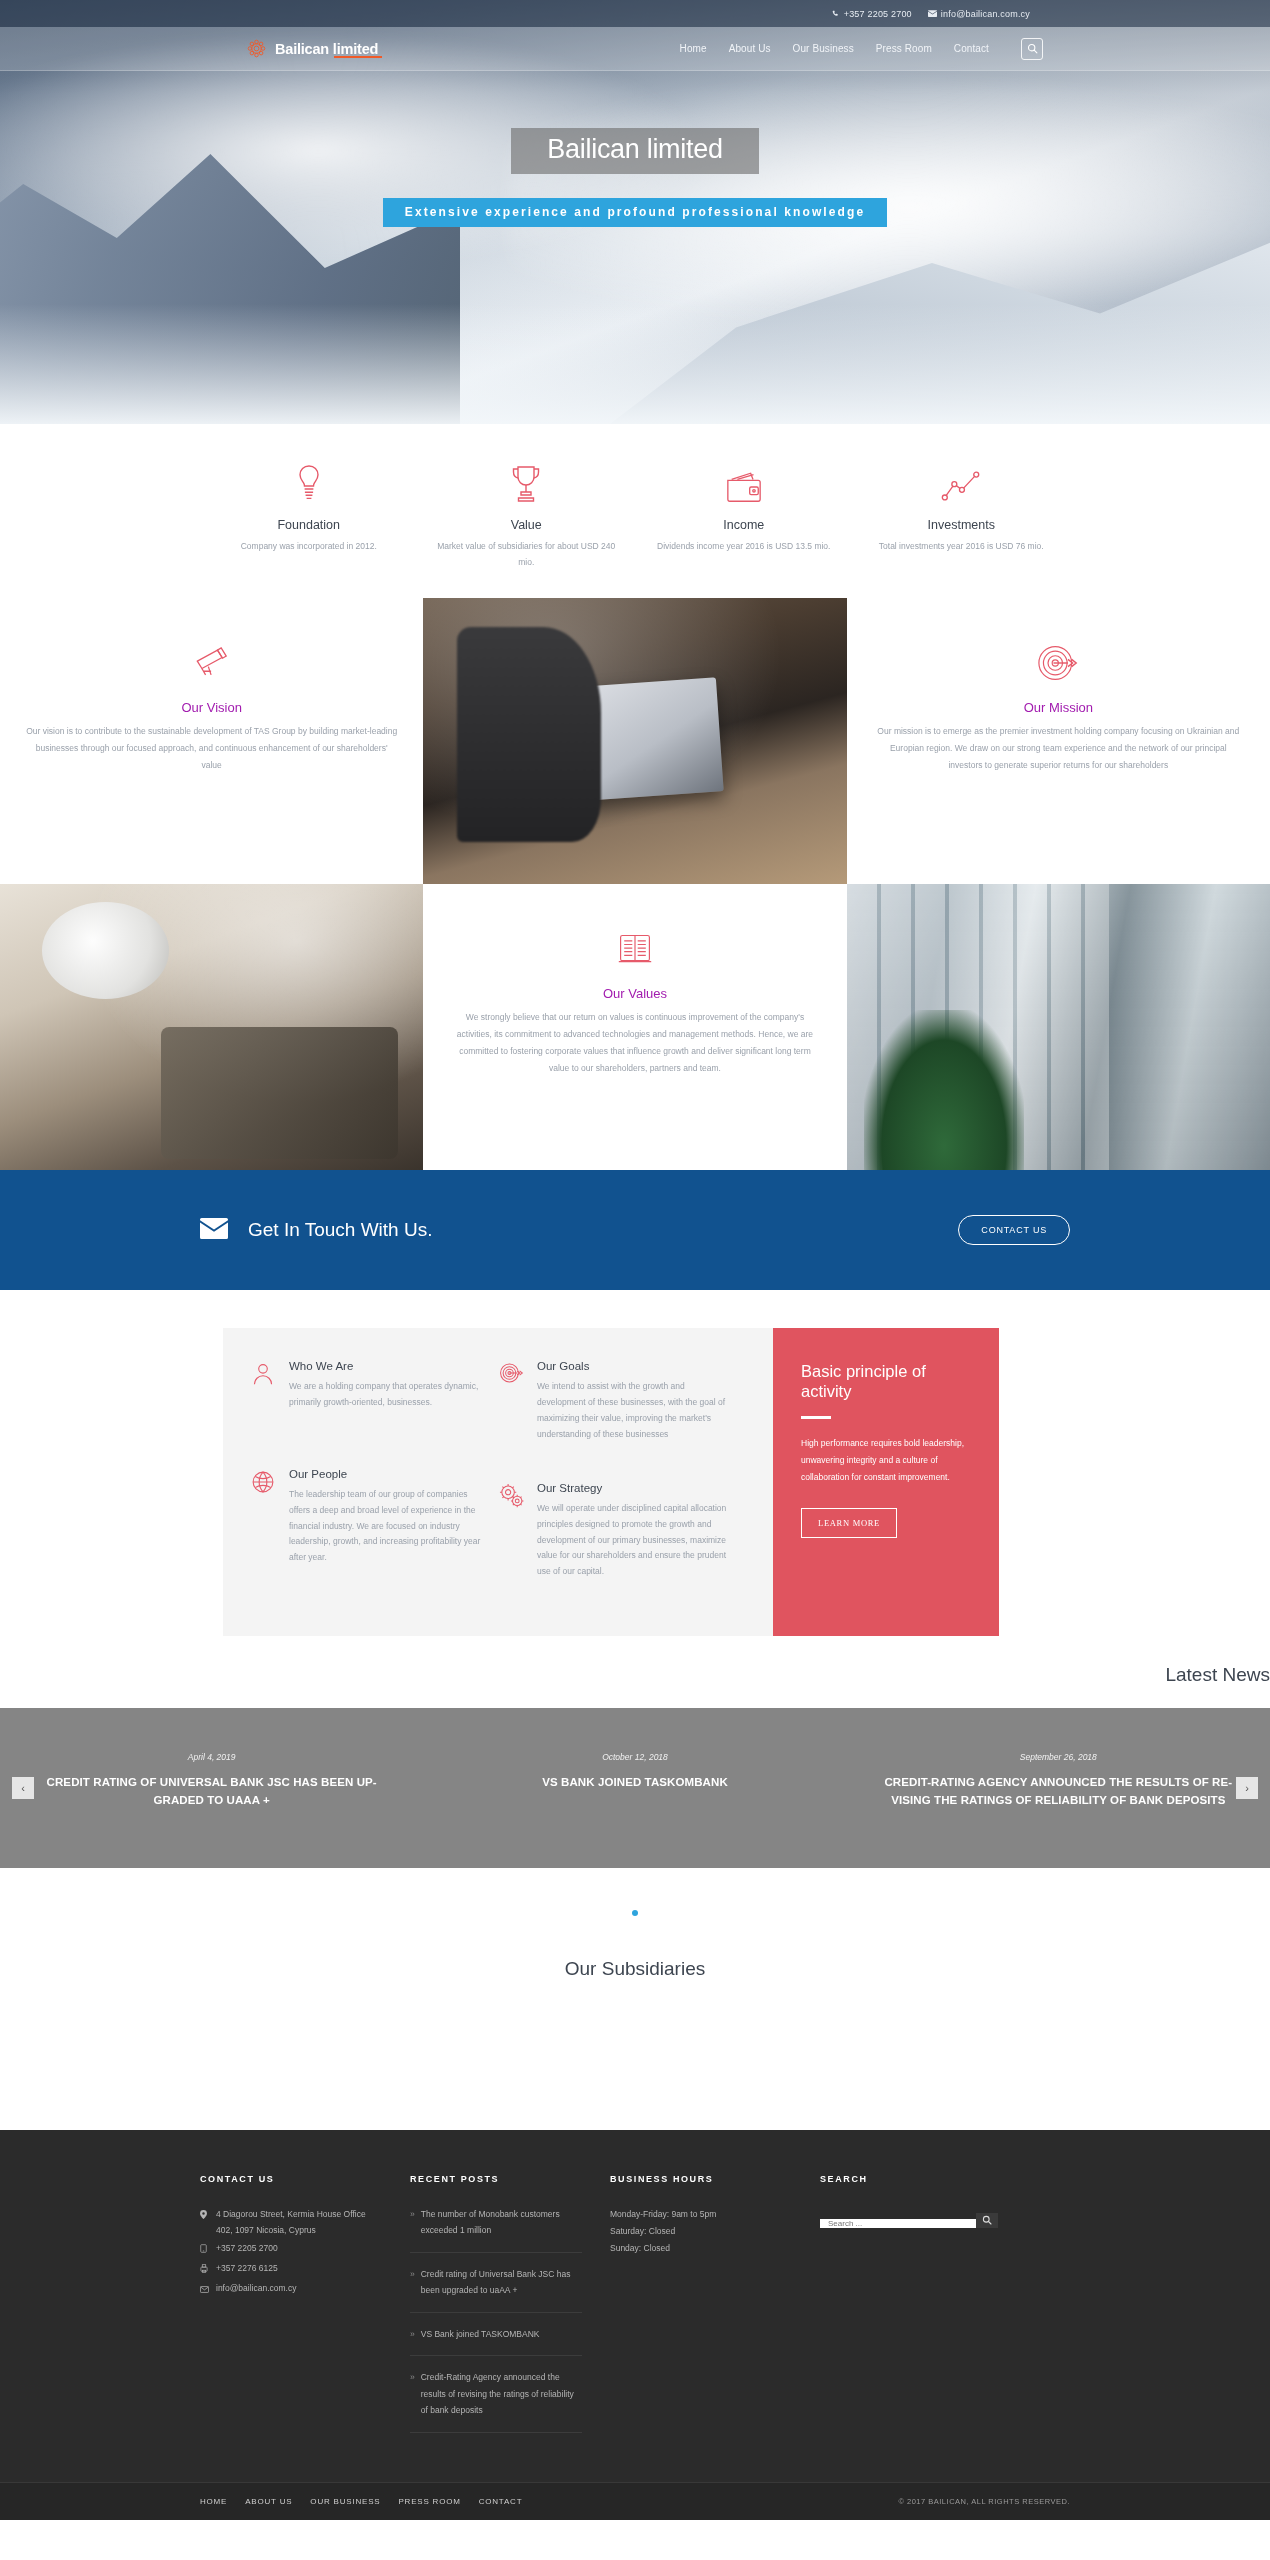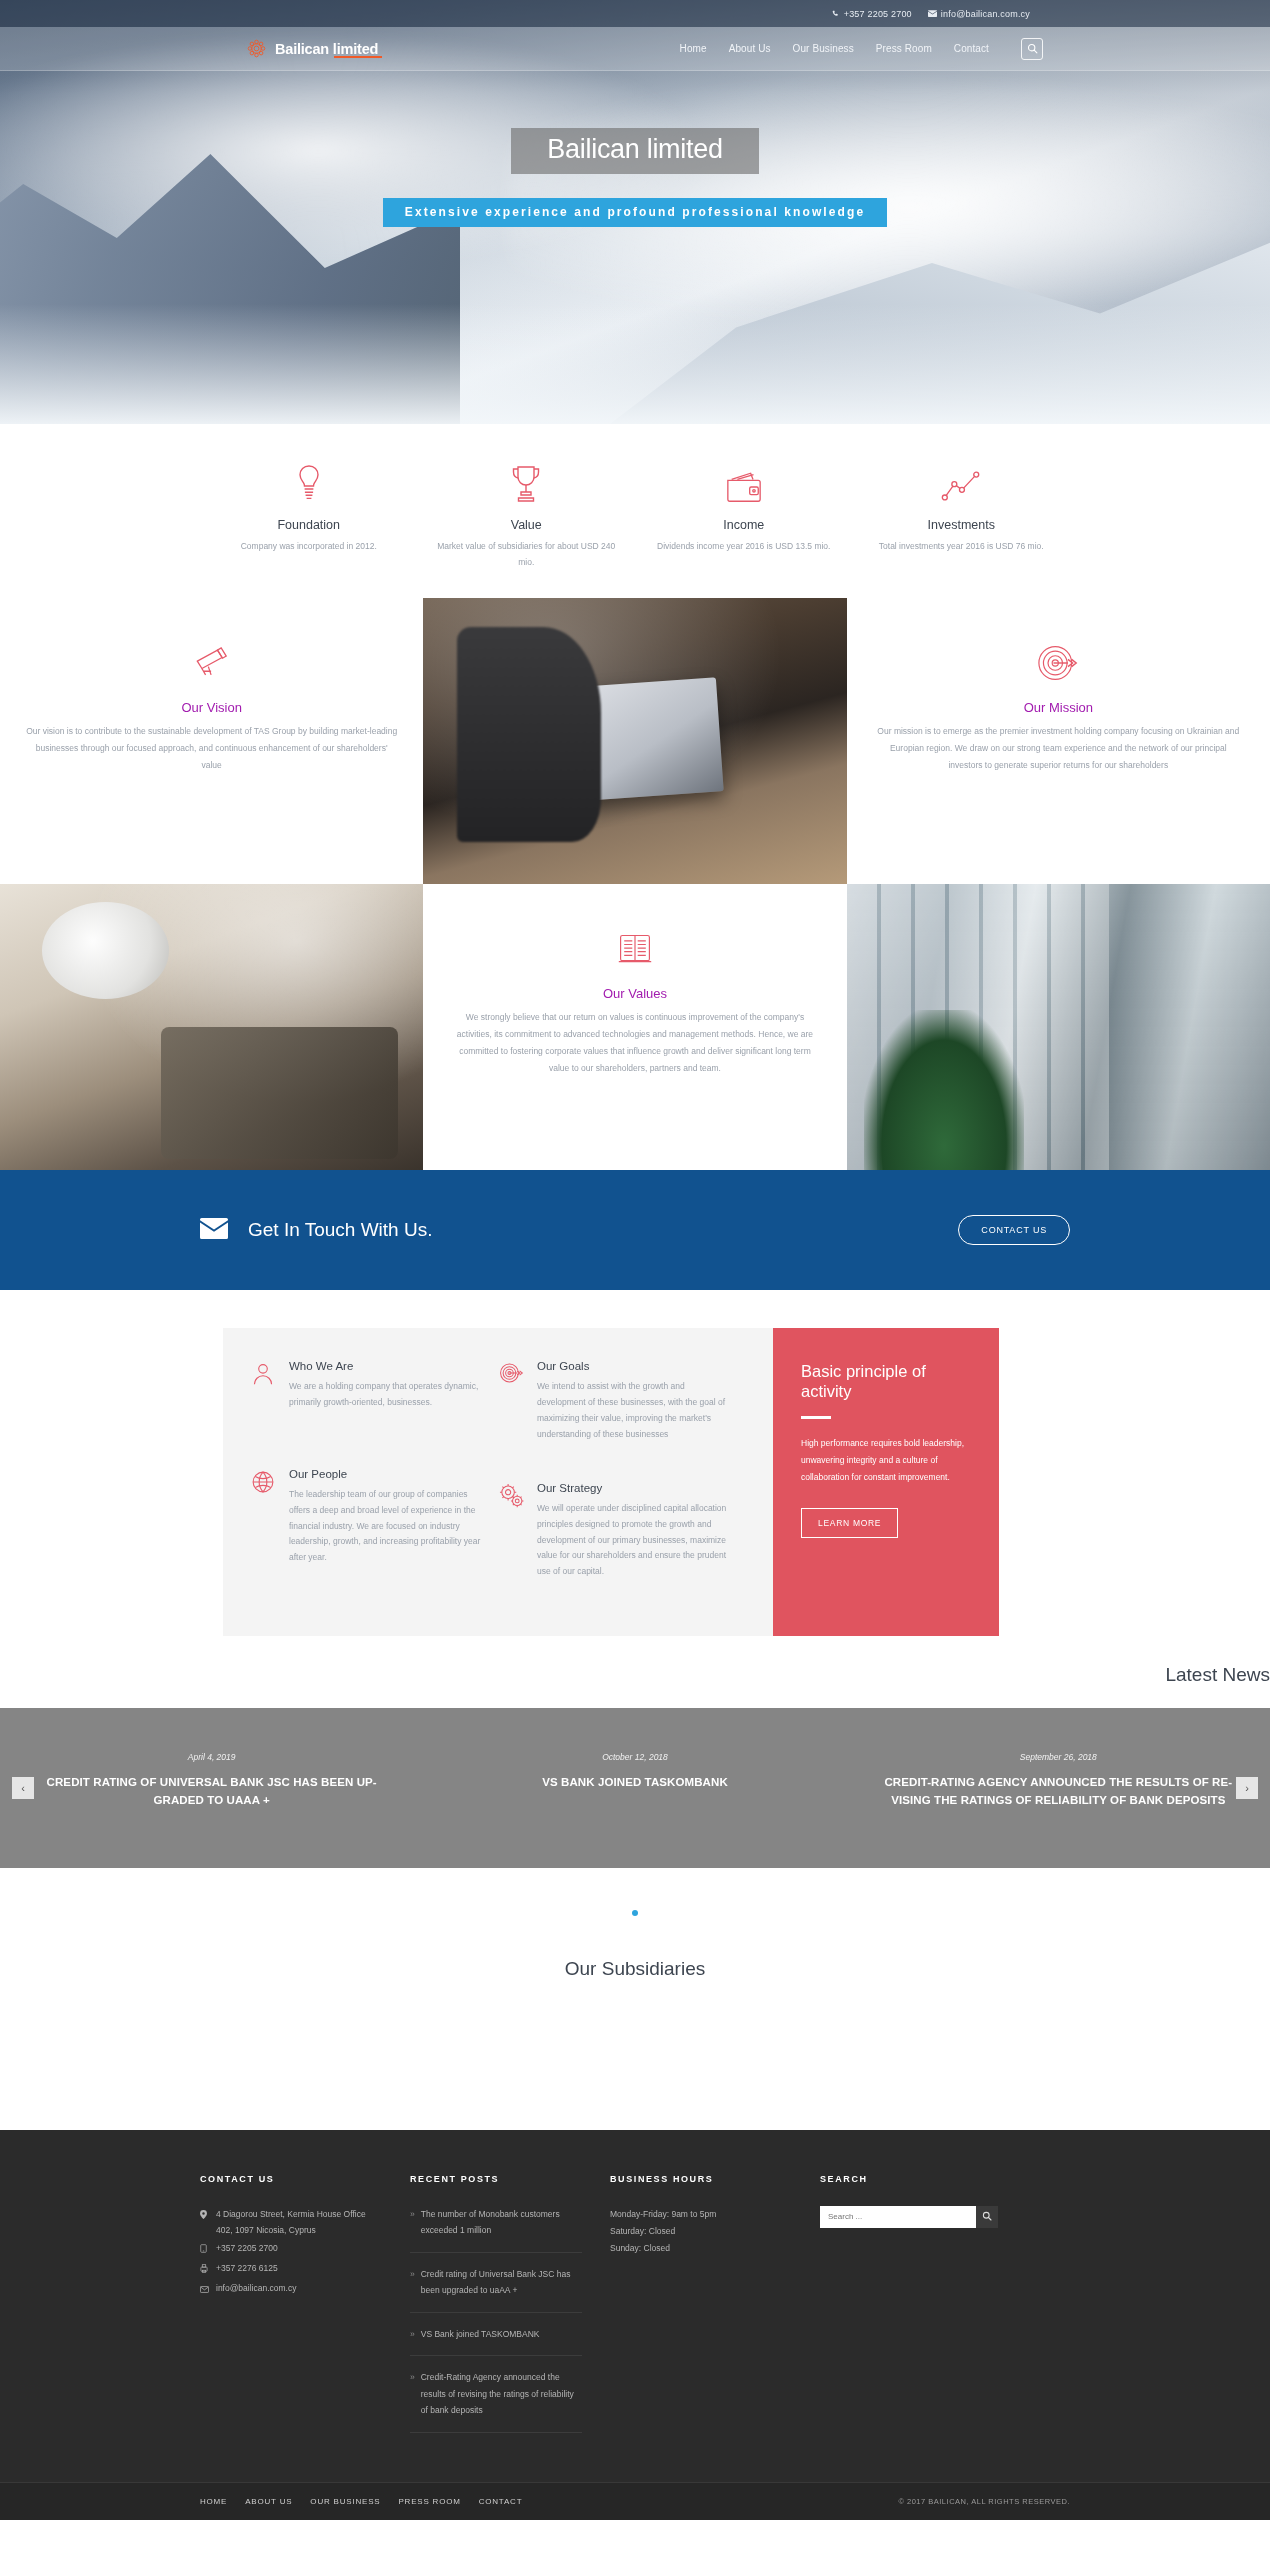--- a/index.html
+++ b/index.html
@@ -188,21 +188,21 @@
   .fcell h5 { font-size:11.5px; color:#3d4550; font-weight:normal; margin-bottom:7px; }
   .fcell p { font-size:8.5px; color:#9aa1ab; line-height:1.85; }
   .fcell.offset { padding-top: 14px; }
   .featright { width: 226px; background:#e0545f; padding: 34px 28px; }
   .featright h3 { color:#fff; font-size:16.5px; font-weight:normal; line-height:1.2; }
   .featright .rule { width:30px; height:3px; background:#fff; margin: 14px 0 16px; }
   .featright p { color:#fff; font-size:8.5px; line-height:2.0; margin-bottom: 22px; }
   .featright .btn {
     border:1px solid #fff; background:transparent; color:#fff;
     font-size:8.5px; letter-spacing:.7px; padding: 9px 16px;
-    font-family:Liberation Sans, sans-serif; cursor:pointer;
+    font-family:Liberation Serif, serif; cursor:pointer;
   }
 
   
   .newshead { text-align:right; padding: 28px 0 22px; }
   .newshead h2 { font-size:19px; color:#3d4550; font-weight:normal; }
   .newsband { background:#858585; position:relative; padding: 44px 0 58px; }
   .newsrow { display:flex; }
   .newsitem { flex:1; text-align:center; padding: 0 26px; }
   .newsitem .date { color:#f2f2f2; font-size:8.5px; font-style:italic; margin-bottom:12px; }
   .newsitem .ttl { color:#fff; font-size:11.5px; font-weight:bold; line-height:1.55; letter-spacing:.1px; }
@@ -233,21 +233,21 @@
     text-transform:uppercase; margin-bottom: 22px;
   }
   .fline { display:flex; gap:7px; font-size:8.5px; color:#b5b5b5; line-height:1.9; margin-bottom:2px; }
   .fline .gi { flex:none; width:9px; padding-top:2px; }
   .rpost {
     font-size:8.5px; color:#b5b5b5; line-height:1.95; padding: 0 0 13px;
     border-bottom:1px solid #3c3c3c; margin-bottom: 13px; display:flex; gap:6px;
   }
   .rpost .chev { color:#8a8a8a; flex:none; }
   .bh { font-size:8.5px; color:#b5b5b5; line-height:2.0; }
-  .searchwrap { display:flex; width: 178px; height: 22px; }
+  .searchwrap { display:flex; width: 178px; height: 22px; align-items: flex-end; }
   .searchwrap input {
     flex:1; border:none; background:#fff; font-size:8px; color:#888;
     padding: 0 8px; font-family:"Liberation Sans", sans-serif; outline:none;
   }
   .searchwrap button {
     width:22px; background:#3a3a3a; border:none; color:#ddd; cursor:pointer;
     display:flex; align-items:center; justify-content:center;
   }
   .botbar {
     background:#262626; border-top:1px solid #383838;

